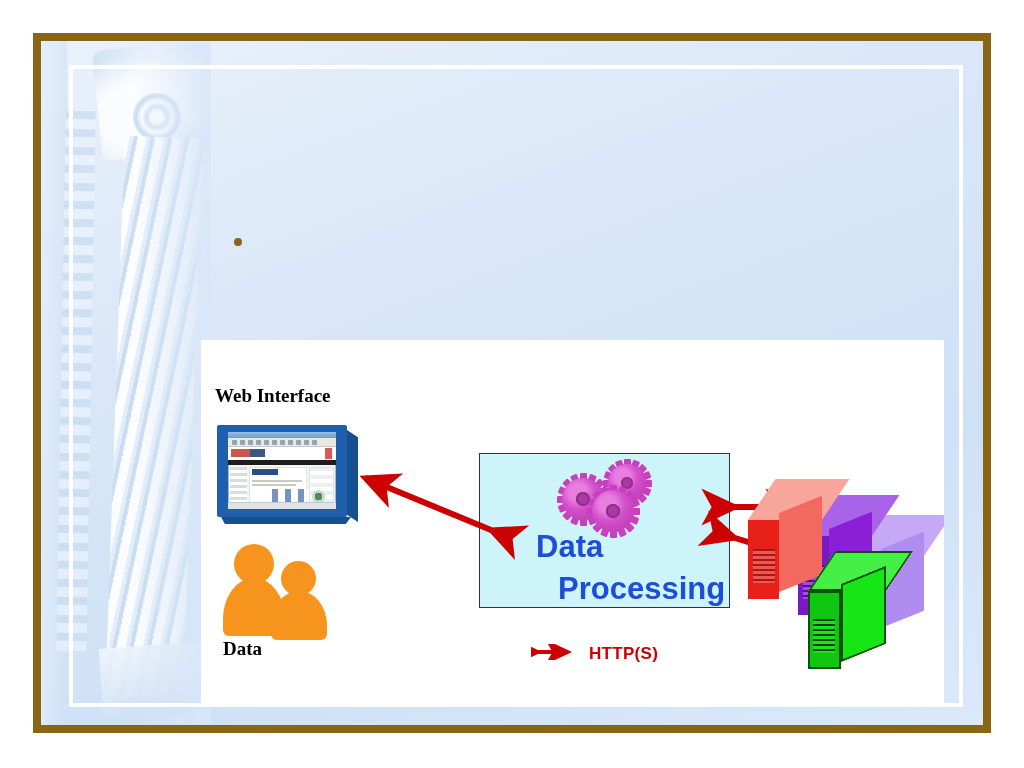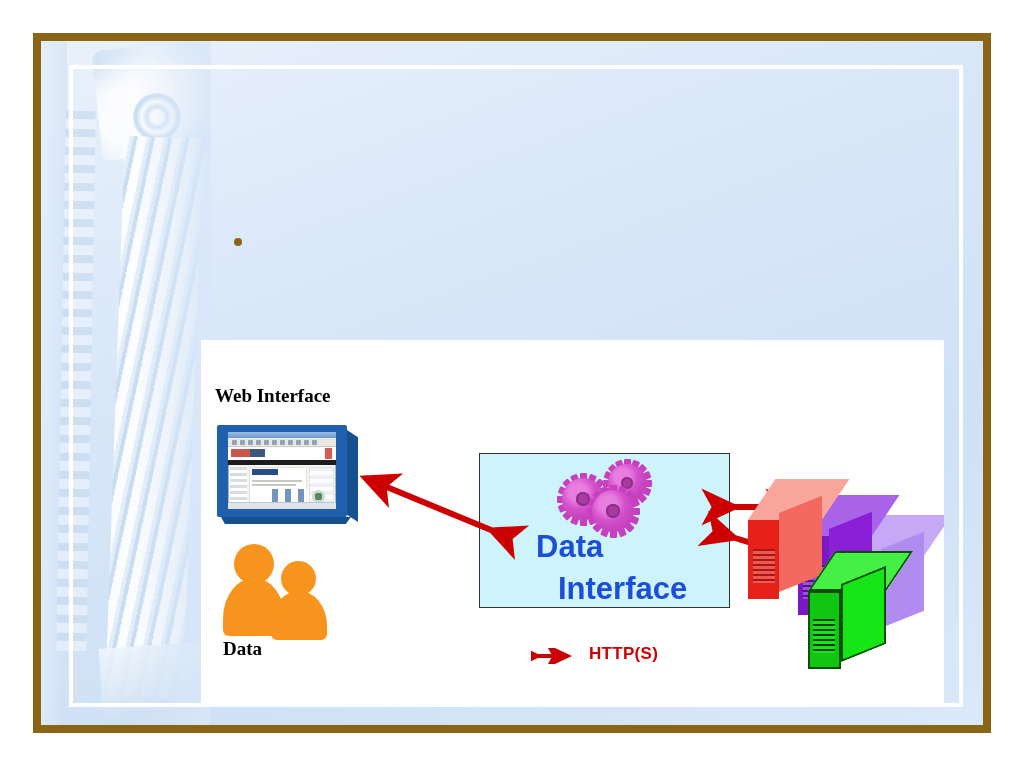--- a/index.html
+++ b/index.html
@@ -343,21 +343,21 @@
   #srv-lilac  { left: 104px;top: 50px;  width: 74px;  height: 120px; z-index: 1; }
   #srv-green  { left: 62px; top: 86px;  width: 78px;  height: 118px; z-index: 5; }
 
   .vents { position: absolute; left: 5px; bottom: 16px; width: 22px; height: 34px;
            background: repeating-linear-gradient(180deg, rgba(0,0,0,.28) 0 2px, rgba(255,255,255,.25) 2px 5px); }
 
   
   .arrow-svg { position: absolute; overflow: visible; }
 
   
-  #legend { position: absolute; left: 330px; top: 304px; display: flex; align-items: flex-end; gap: 14px; }
+  #legend { position: absolute; left: 330px; top: 304px; display: flex; align-items: flex-start; gap: 14px; }
   #legend-label {
     font-family: "Liberation Sans", sans-serif;
     font-weight: bold;
     font-size: 17px;
     color: #cc0000;
     letter-spacing: .3px;
   }
 </style>
 </head>
 <body>
@@ -502,21 +502,21 @@
                 <span style="transform: translate(8.80172px, -21.2492px) rotate(292.5deg);"></span>
                 <span style="transform: translate(16.2635px, -16.2635px) rotate(315deg);"></span>
                 <span style="transform: translate(21.2492px, -8.80172px) rotate(337.5deg);"></span>
               </div>
             <div class="ring"></div>
             <div class="hub"></div>
           </div>
         </div>
         <div id="dp-label">
           <span>Data</span>
-          <span class="l2">Interface</span>
+          <span class="l2">Processing</span>
         </div>
       </div>
 
       <div id="servers">
         <div class="iso blk" id="srv-salmon">
           <div class="top" style="background:#f8a59c"></div>
           <div class="left" style="background:#e8201a">
             <div class="vents"></div>
           </div>
           <div class="right" style="background:#f4695f"></div>

